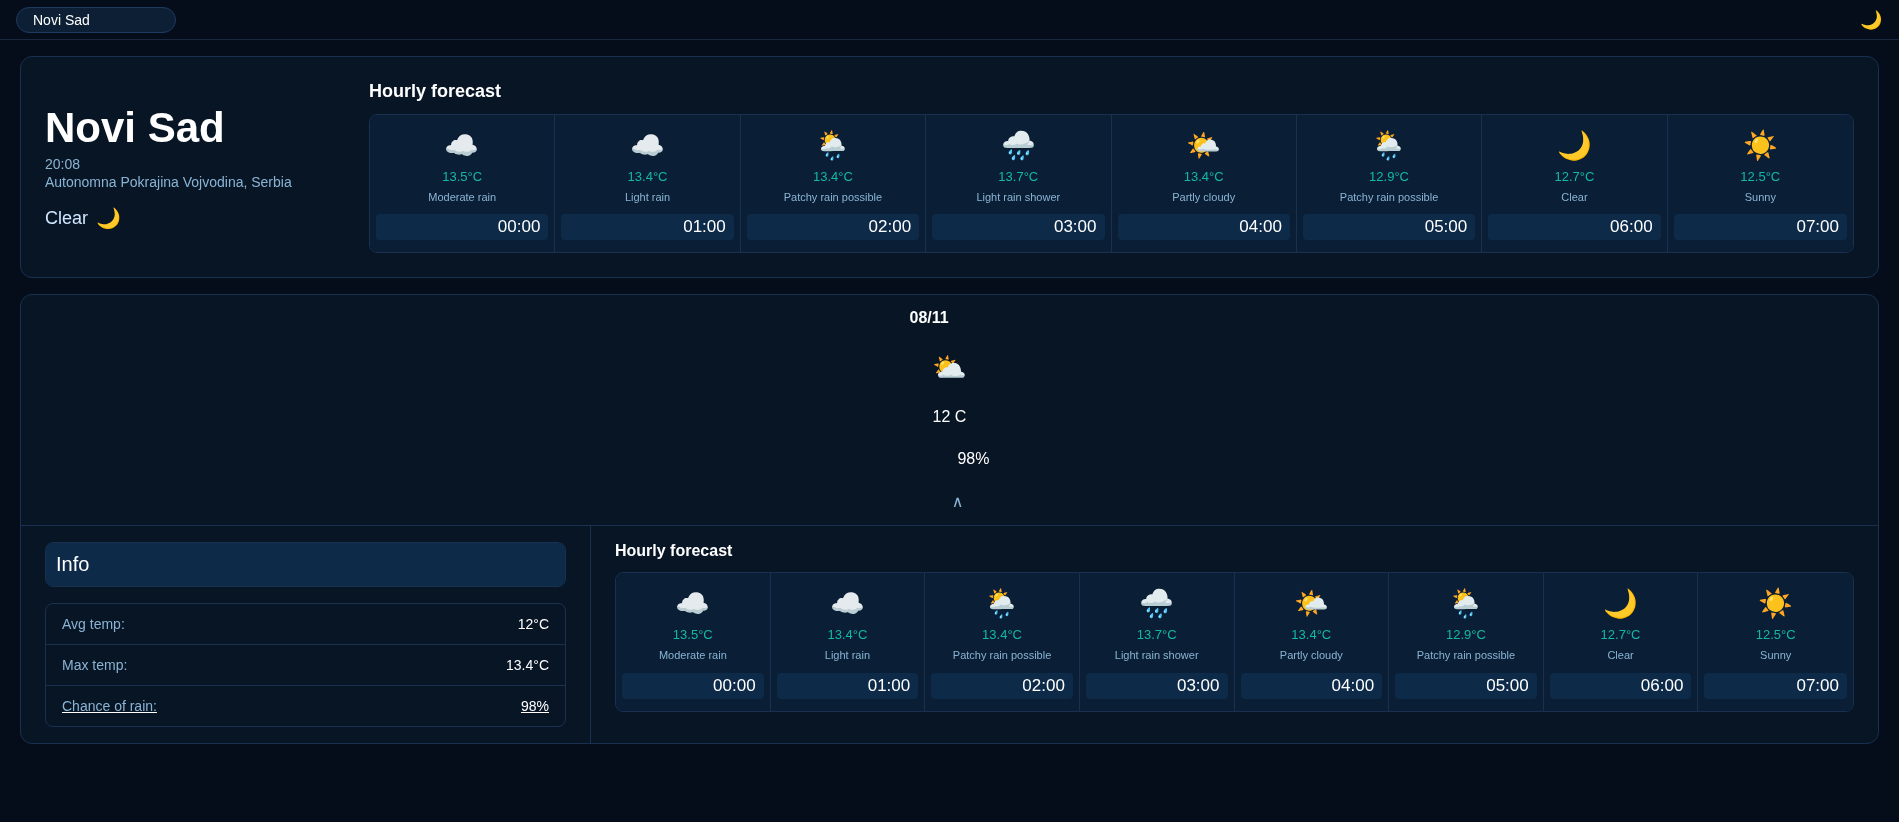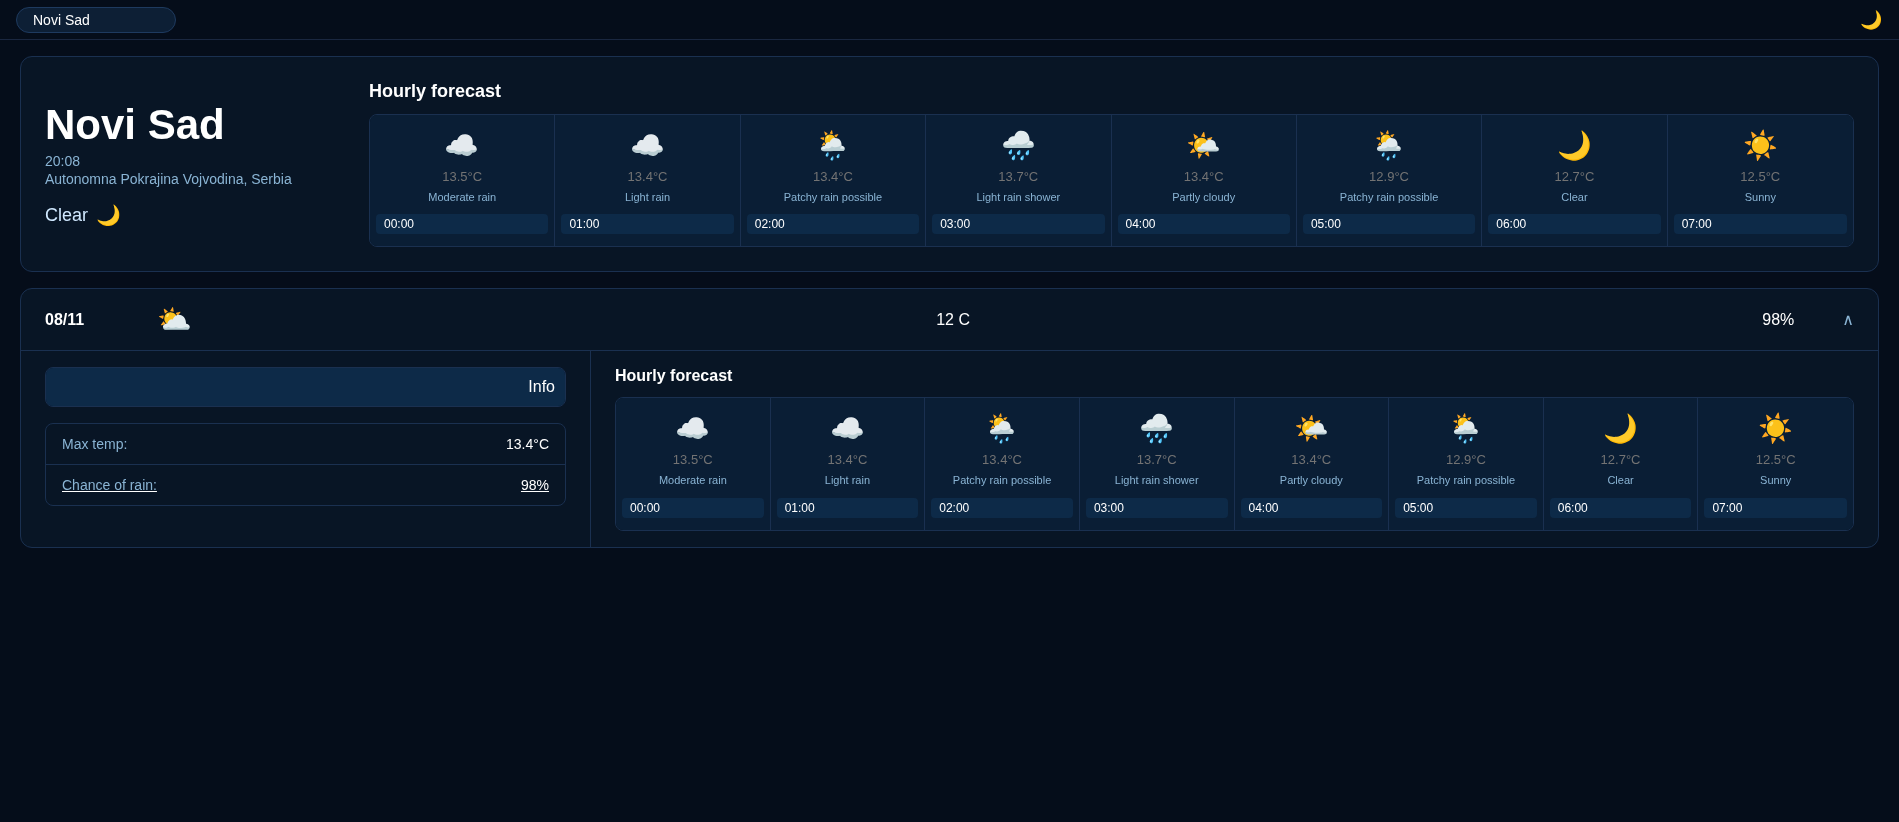--- a/index.html
+++ b/index.html
@@ -122,53 +122,54 @@
       flex-direction: column;
       align-items: center;
       padding: 12px 6px;
       border-right: 1px solid #1a3050;
       gap: 6px;
       background: #0a1e35;
     }
     .hourly-cell:last-child { border-right: none; }
     .hourly-temp {
       font-size: 13px;
-      color: #737373;
+      color: #14b8a6;
       font-weight: 500;
     }
     .hourly-desc {
       font-size: 11px;
       color: #8ab4d4;
       text-align: left;
       line-height: 1.3;
     }
     .hourly-time {
-      font-size: 12px;
+      font-size: 17px;
       color: #fff;
       background: #0d2a48;
       padding: 3px 8px;
       border-radius: 4px;
       margin-top: 4px;
       width: 100%;
-      text-align: left;
+      text-align: right;
     }
 
     
     .day-forecast-card {
       border: 1px solid #1a3050;
       border-radius: 12px;
       background: #081525;
       overflow: hidden;
     }
     .day-header {
       display: flex;
       align-items: center;
       padding: 14px 24px;
       border-bottom: 1px solid #1a3050;
-      gap: 32px;
+      gap: 24px;
+      flex-direction: column;
     }
     .day-date {
       font-size: 16px;
       font-weight: 600;
       color: #fff;
       min-width: 80px;
     }
     .day-weather-icon {
       font-size: 28px;
     }
@@ -205,22 +206,22 @@
       display: flex;
       background: #0a1e35;
       border: 1px solid #1a3050;
       border-radius: 8px;
       overflow: hidden;
       margin-bottom: 16px;
     }
     .info-tab {
       flex: 1;
       padding: 10px;
-      text-align: right;
-      font-size: 16px;
+      text-align: left;
+      font-size: 20px;
       cursor: pointer;
       color: #8ab4d4;
     }
     .info-tab.active {
       background: #0d2a48;
       color: #fff;
       border-radius: 6px;
     }
     .info-table {
       width: 100%;
@@ -345,20 +346,24 @@
       <div class="day-chevron">∧</div>
     </div>
 
     <div class="day-body">
 
       <div class="day-info-panel">
         <div class="info-tabs">
           <div class="info-tab active">Info</div>
         </div>
         <div class="info-table" id="info-table">
+            <div class="info-row">
+    <span class="info-label">Avg temp:</span>
+    <span class="info-value">12°C</span>
+  </div>
             <div class="info-row">
     <span class="info-label">Max temp:</span>
     <span class="info-value">13.4°C</span>
   </div>
             <div class="info-row">
     <span class="info-label">Chance of rain:</span>
     <span class="info-value">98%</span>
   </div>
           </div>
       </div>

